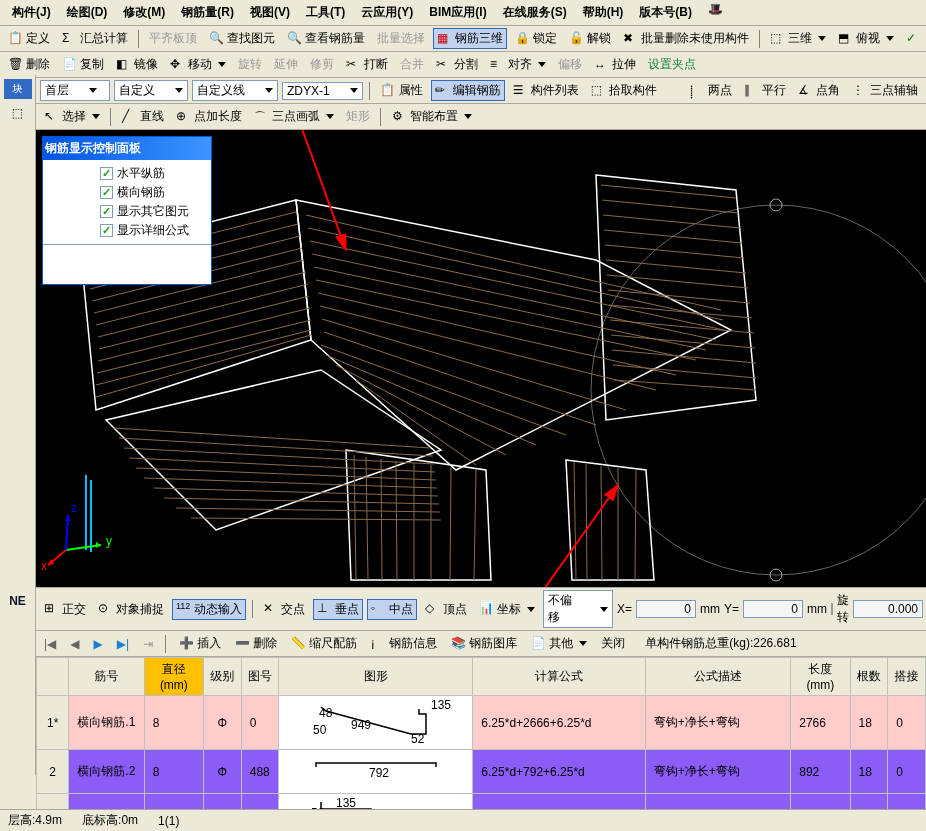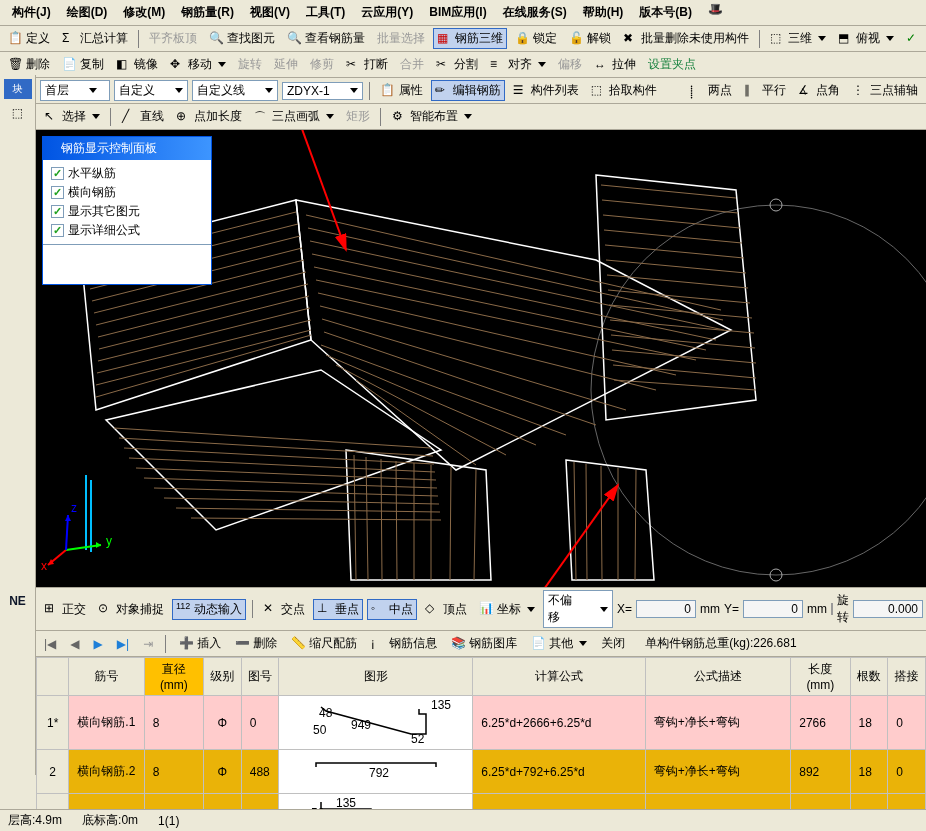--- a/index.html
+++ b/index.html
@@ -14,37 +14,37 @@
     .tool-sep { width: 2px; height: 18px; border-left: 1px solid #808080; margin: 0 2px; }
     .icon { width: 16px; height: 16px; display: inline-block; }
     
     .dropdown { border: 1px solid #7f9db9; background: white; padding: 1px 4px; display: inline-flex; align-items: center; gap: 16px; min-width: 70px; }
     .dropdown-arrow { border-left: 4px solid transparent; border-right: 4px solid transparent; border-top: 5px solid black; margin-left: 4px; }
     
     .main-area { position: relative; width: calc(100% - 36px); height: 457px; margin-left: 36px; }
     .viewport { background: black; width: 100%; height: 100%; position: relative; overflow: hidden; }
     
     .control-panel { position: absolute; top: 6px; left: 6px; width: 170px; background: white; border: 1px solid #0054e3; z-index: 10; }
-    .panel-title { background: linear-gradient(to right, #0054e3, #3d95ff); color: white; padding: 3px 18px; font-weight: normal; }
-    .panel-body { padding: 4px 8px; }
+    .panel-title { background: linear-gradient(to right, #0054e3, #3d95ff); color: white; padding: 3px 2px; font-weight: bold; }
+    .panel-body { padding: 4px 22px; margin-left: 35px; }
     .check-item { display: flex; align-items: center; gap: 4px; padding: 1px 0; }
     .checkbox { width: 13px; height: 13px; border: 1px solid #7f9db9; background: white; display: inline-flex; align-items: center; justify-content: center; }
     .checkbox.checked::after { content: "✓"; color: #21a121; font-size: 11px; font-weight: bold; }
     .panel-footer { height: 40px; border-top: 1px solid #7f9db9; }
     
     .coord-bar { background: #ece9d8; display: flex; align-items: center; padding: 2px 4px; border-top: 1px solid #aca899; border-bottom: 1px solid #aca899; gap: 4px; margin-left: 36px; }
     .coord-input { border: 1px solid #7f9db9; background: #f5f5f5; padding: 1px 4px; width: 60px; text-align: right; }
     
     .action-bar { background: #ece9d8; display: flex; align-items: center; padding: 2px 4px; border-bottom: 1px solid #aca899; gap: 6px; margin-left: 36px; }
     
     .table-area { margin-left: 36px; background: white; }
     .rebar-table { border-collapse: collapse; width: 100%; }
     .rebar-table th { background: #ece9d8; border: 1px solid #c0c0c0; padding: 3px 4px; font-weight: normal; }
     .rebar-table th.highlight { background: #ffc000; }
-    .rebar-table td { border: 1px solid #c0c0c0; padding: 3px 4px; text-align: center; background: #eab308; }
+    .rebar-table td { border: 1px solid #c0c0c0; padding: 3px 4px; text-align: center; background: #8b5cf6; }
     .rebar-table tr.row1 td { background: #ffcccc; }
     .rebar-table td.left { text-align: left; padding-left: 8px; }
     .rebar-table td.shape { background: white !important; height: 44px; }
     .rebar-table .rownum { background: #ece9d8 !important; width: 30px; }
     
     .status-bar { position: absolute; bottom: 0; left: 0; right: 0; background: #ece9d8; display: flex; align-items: center; padding: 2px 8px; border-top: 1px solid #aca899; gap: 20px; }
     
     .left-strip { position: absolute; left: 0; top: 75px; width: 36px; height: 700px; background: #ece9d8; border-right: 1px solid #aca899; display: flex; flex-direction: column; align-items: center; gap: 4px; padding-top: 4px; }
     .strip-item { width: 28px; height: 20px; display: flex; align-items: center; justify-content: center; cursor: pointer; }
     .strip-item.blue { background: #316ac5; color: white; font-size: 10px; }

